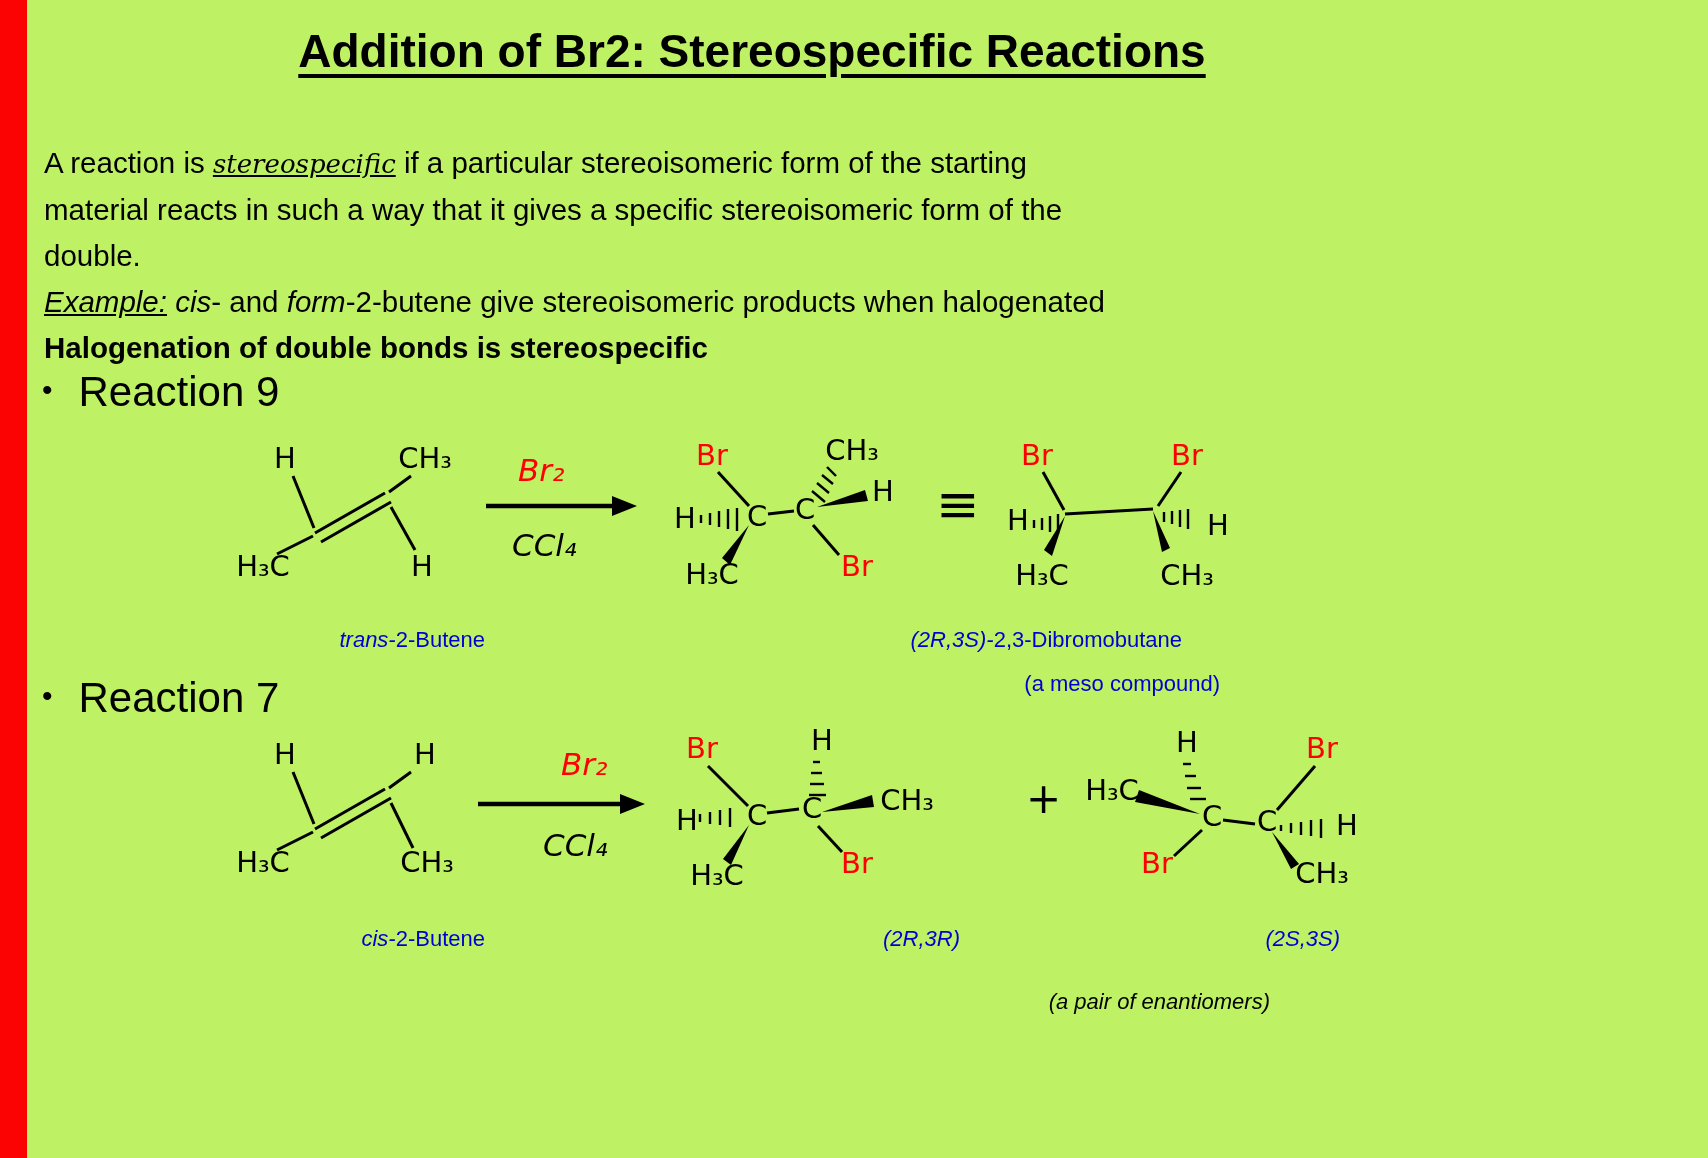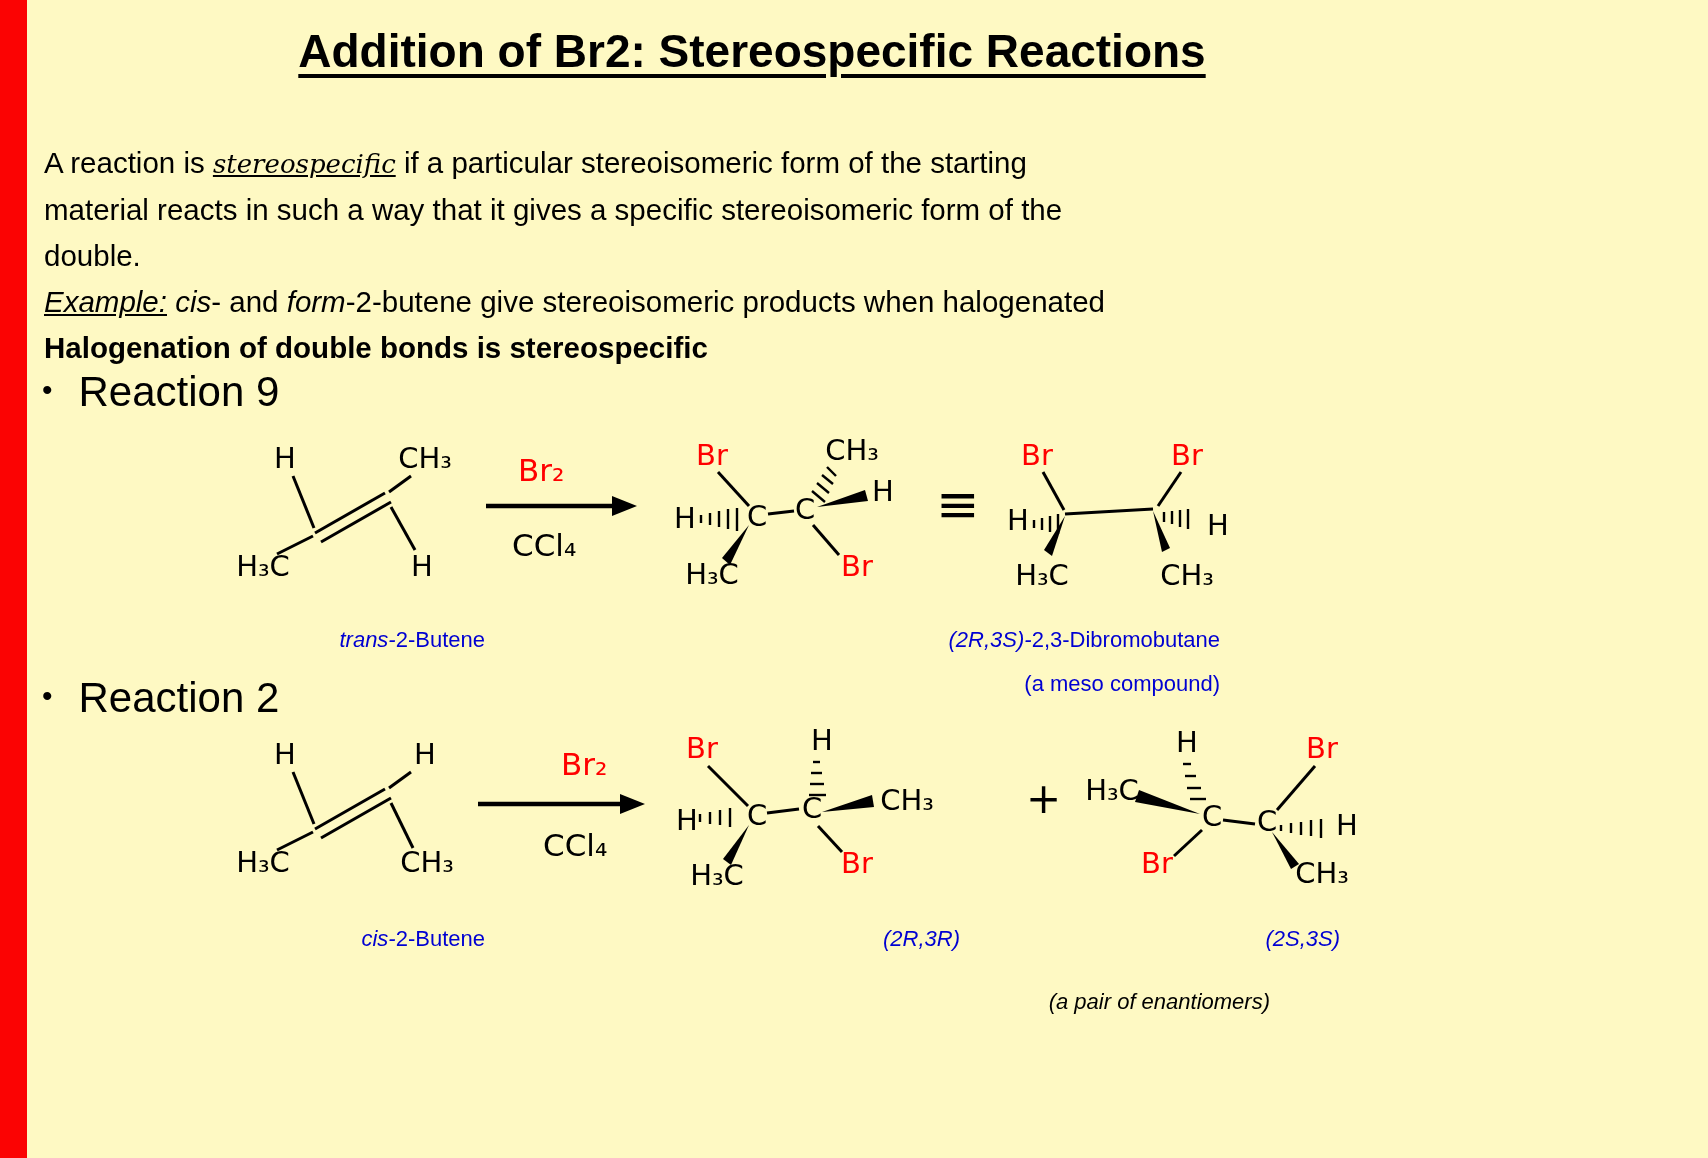--- a/index.html
+++ b/index.html
@@ -1,30 +1,30 @@
 <!DOCTYPE html>
 <html><head>
 <meta charset="utf-8">
 <style>
   * { margin:0; padding:0; box-sizing:border-box; }
   html,body { background:#ffffff; }
   body { width:1708px; height:1158px; font-family:"Liberation Sans","DejaVu Sans",sans-serif; color:#000; }
-  .slide { position:relative; width:1708px; height:1158px; background:#fef9c3; overflow:hidden; }
+  .slide { position:relative; width:1708px; height:1158px; background:#bef264; overflow:hidden; }
   .redbar { position:absolute; left:0; top:0; width:27px; height:1158px; background:#fb0303; }
   .title { position:absolute; left:27px; top:24px; width:1450px; text-align:center; font-size:46px; font-weight:700; }
   .title span { text-decoration:underline; text-underline-offset:7px; }
   .intro { position:absolute; left:44px; top:140px; width:1290px; font-size:29.5px; line-height:46px; }
   .term { font-family:"DejaVu Serif",serif; font-style:italic; font-size:26px; text-decoration:underline; }
   .exlabel { font-style:italic; text-decoration:underline; }
   .it { font-style:italic; }
   .bold { font-weight:700; }
   .rx-head { position:absolute; font-size:42px; display:flex; align-items:center; gap:26px; }
   .rx-head .bullet { font-size:30px; position:relative; top:-2px; }
   .chem { font-family:"DejaVu Sans",sans-serif; }
-  .reagent { position:absolute; font-size:31px; }
+  .reagent { position:absolute; font-size:31px;font-style:italic; }
   .red { color:#ff0000; }
   .blue { color:#0000d2; }
   .lbl { position:absolute; font-size:22px; text-align:right; }
   .sym { position:absolute; font-family:"DejaVu Sans",sans-serif; }
   svg.struct { position:absolute; overflow:visible; }
   svg.struct text { font-family:"DejaVu Sans",sans-serif; font-size:29px; text-anchor:middle; fill:#000; }
   svg.struct text.red { fill:#ff0000; }
   svg.struct line { stroke:#000; stroke-width:3; }
   svg.struct g.hash line { stroke-width:2.4; }
   svg.struct polygon { fill:#000; stroke:none; }
@@ -124,26 +124,26 @@
     <polygon points="153,83 170,120 162,124"></polygon>
     <text class="red" x="37" y="37">Br</text>
     <text class="red" x="187" y="37">Br</text>
     <text x="18" y="102">H</text>
     <text x="218" y="107">H</text>
     <text x="42" y="157">H₃C</text>
     <text x="187" y="157">CH₃</text>
   </svg>
 
   <div class="lbl blue" style="left:205px; top:627px; width:280px;"><span class="it">trans-</span><span>2-Butene</span></div>
-  <div class="lbl blue" style="left:690px; top:627px; width:530px;"><span class="it">(2R,3S)-</span><span>2,3-Dibromobutane</span></div>
+  <div class="lbl blue" style="left:652px; top:627px; width:530px;"><span class="it">(2R,3S)-</span><span>2,3-Dibromobutane</span></div>
   <div class="lbl blue" style="left:690px; top:671px; width:530px;">(a meso compound)</div>
 
   <div class="rx-head" style="left:42px; top:674px;">
     <span class="bullet">•</span>
-    <span>Reaction 2</span>
+    <span>Reaction 7</span>
   </div>
 
   <svg class="struct" style="left:215px; top:726px;" width="260" height="175" viewBox="0 0 260 175">
     <g>
       <line x1="100" y1="103" x2="170" y2="63"></line>
       <line x1="106" y1="112" x2="176" y2="72"></line>
     </g>
     <line x1="78" y1="46" x2="99" y2="98"></line>
     <line x1="62" y1="124" x2="98" y2="106"></line>
     <line x1="196" y1="46" x2="174" y2="62"></line>

